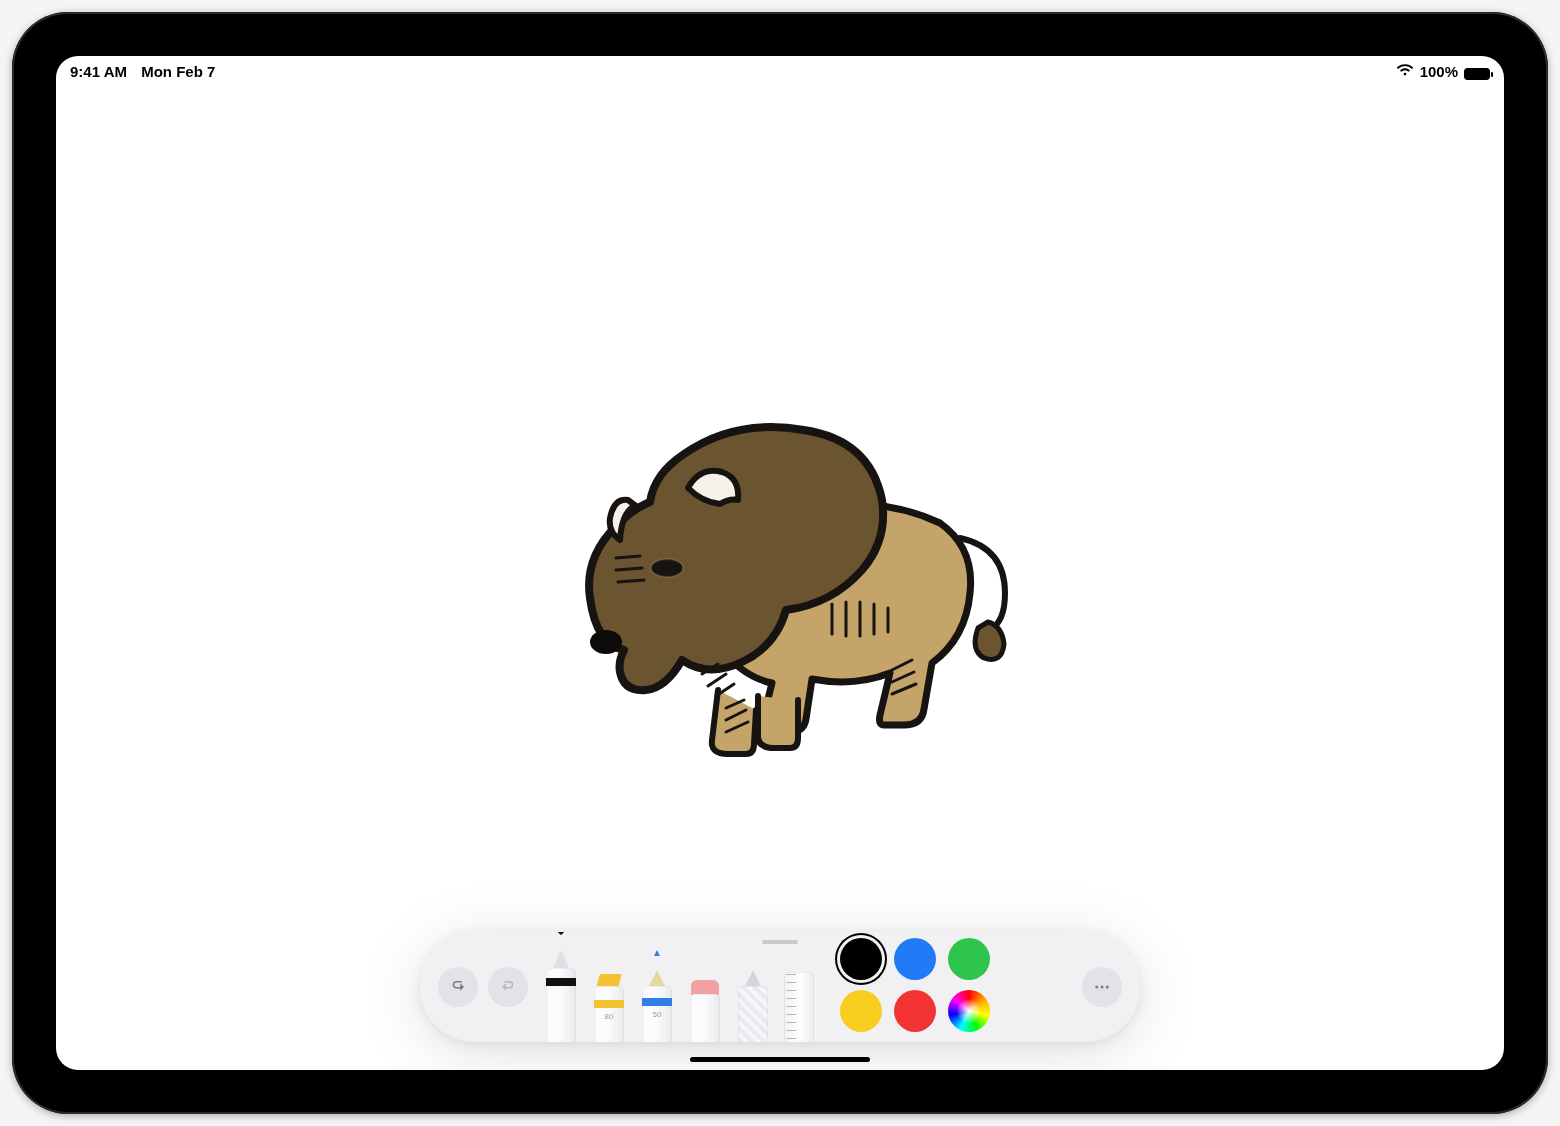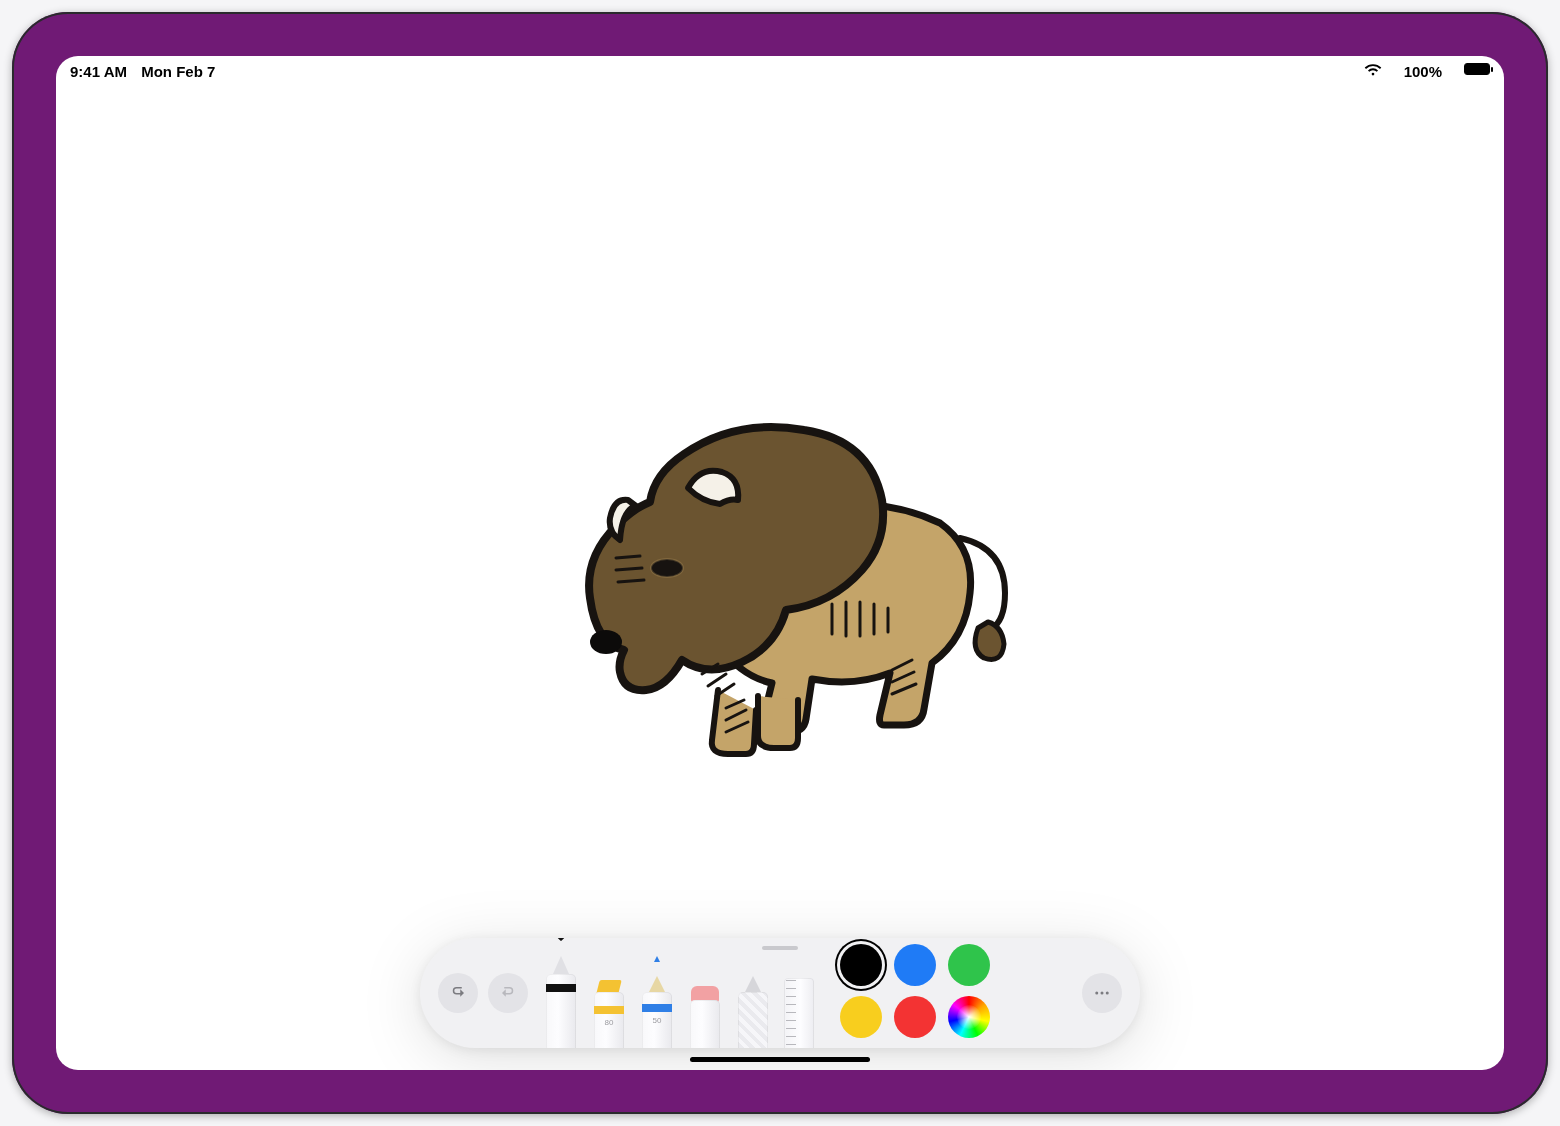--- a/index.html
+++ b/index.html
@@ -2,40 +2,40 @@
 <html><head>
 <meta charset="utf-8">
 <style>
   * { box-sizing: border-box; margin: 0; padding: 0; }
   html, body { width: 1560px; height: 1126px; font-family: -apple-system, "Helvetica Neue", Arial, sans-serif; background:#f5f5f7; }
   
   .device {
     position: relative;
     width: 1536px; height: 1102px;
     margin: 12px auto;
-    background: #701a75;
+    background: #000000;
     border-radius: 56px;
     box-shadow: 0 2px 8px rgba(0,0,0,.3), inset 0 0 0 2px #2a2a2d;
   }
   .screen {
     position: absolute;
     left: 44px; right: 44px; top: 44px; bottom: 44px;
     background: #fff;
     border-radius: 22px;
     overflow: hidden;
   }
 
   
   .status {
     display:flex; align-items:center; justify-content:space-between;
     height: 26px; padding: 4px 14px 0 14px;
     font-size: 15px; font-weight: 600; color:#000;
   }
   .status .left span { margin-right: 10px; font-weight:600; }
-  .status .right { display:flex; align-items:flex-start; gap:22px; font-weight:600;}
+  .status .right { display:flex; align-items:flex-end; gap:6px; font-weight:600;}
   .battery { display:inline-block; width:26px; height:12px; border:1.5px solid #000; border-radius:3px; position:relative; }
   .battery::after{ content:""; position:absolute; right:-4px; top:3px; width:2.5px; height:5px; background:#000; border-radius:1px;}
   .battery i{ display:block; background:#000; height:100%; border-radius:1px;}
 
   
   .nav {
     display:flex; justify-content:space-between; align-items:center;
     padding: 10px 18px 0 18px; font-size: 21px;
   }
   .nav-btn { color:#007aff; cursor:pointer; }
@@ -43,21 +43,21 @@
 
   
   .canvas {
     position:absolute; left:0; right:0; top:70px; bottom:0;
     display:flex; align-items:center; justify-content:center;
   }
 
   
   .toolbar-wrap{
     position:absolute; left:50%; transform:translateX(-50%);
-    bottom: 22px; width: 720px;
+    bottom: 28px; width: 720px;
     filter: drop-shadow(0 10px 30px rgba(0,0,0,.12)) drop-shadow(0 2px 6px rgba(0,0,0,.08));
   }
   .toolbar {
     background:#f1f1f3;
     border-radius: 60px;
     height: 110px;
     display:flex; align-items:center;
     padding: 0 18px;
     gap: 10px;
     position:relative;

